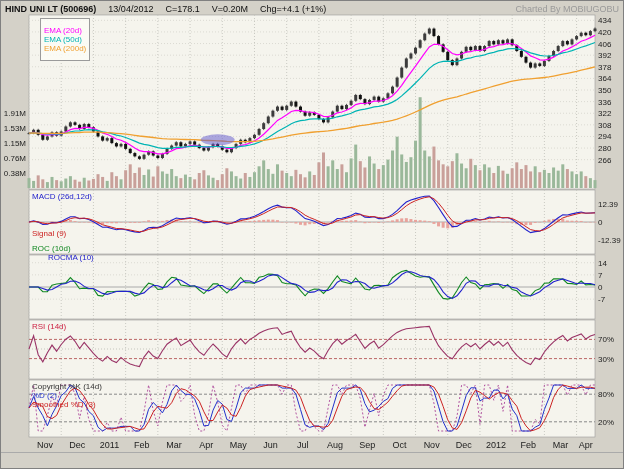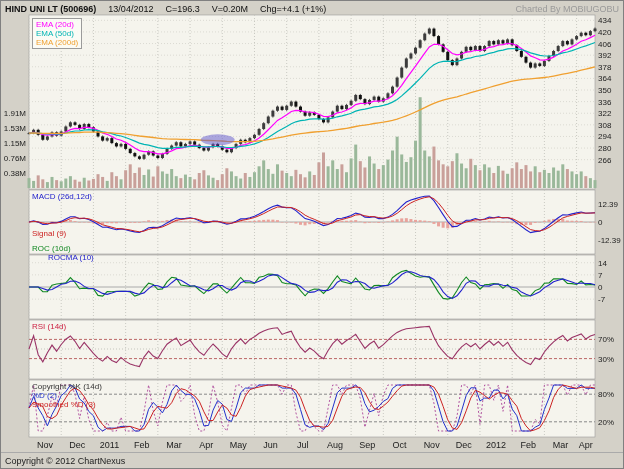--- a/index.html
+++ b/index.html
@@ -6,36 +6,36 @@
   html,body{background:#c8c5bd;}
   #page{position:relative;width:624px;height:469px;background:#d4d1c8;border:1px solid #808080;
         font-family:"Liberation Sans",sans-serif;overflow:hidden;}
   #chart-svg{position:absolute;left:0;top:0;}
   svg text{font-family:"Liberation Sans",sans-serif;}
   .header{position:absolute;top:0;left:0;right:0;height:16px;font-size:9px;color:#111;
           display:flex;gap:12px;align-items:center;padding:8px 4px;z-index:5;}
   .header .sym{font-weight:bold;}
   .header .charted{margin-left:auto;color:#9a9a9a;}
   .legend{position:absolute;font-size:8px;line-height:9px;z-index:4;white-space:nowrap;}
-  .legend.boxed{border:1px solid #9a9a9a;background:rgba(252,252,246,0.85);padding:1px 3px;}
+  .legend.boxed{border:1px solid #9a9a9a;background:rgba(252,252,246,0.85);padding:7px 3px;margin-left:8px;}
   .footer{position:absolute;bottom:0;left:0;right:0;height:16px;font-size:9px;
           display:flex;align-items:center;background:#d4d1c8;z-index:5;border-top:1px solid #aaa;}
   .footer .copy{padding-left:4px;color:#222;}
   .powered{position:absolute;right:0;top:0;bottom:0;background:#ffff00;display:flex;
            align-items:center;padding:0 9px;color:#000;}
 </style>
 </head>
 <body>
 
 <div id="page">
 
   <div class="header">
     <span class="sym">HIND UNI LT (500696)</span>
     <span>13/04/2012</span>
-    <span>C=196.3</span>
+    <span>C=178.1</span>
     <span>V=0.20M</span>
     <span>Chg=+4.1 (+1%)</span>
     <span class="charted">Charted By MOBIUGOBU</span>
   </div>
 
   <svg id="chart-svg" width="624" height="469">
       <g>
         <rect x="28" y="14" width="566" height="174" fill="#f5f4ed" stroke="#999" stroke-width="0.6"></rect>
         <line x1="28" y1="14" x2="28" y2="188" stroke="#c9c9c2" stroke-dasharray="1,2"></line>
         <line x1="60.21138211382114" y1="14" x2="60.21138211382114" y2="188" stroke="#c9c9c2" stroke-dasharray="1,2"></line>
@@ -750,16 +750,15 @@
         <div style="color: rgb(204, 34, 68);">RSI (14d)</div>
       </div>
       <div class="legend" style="left: 31px; top: 381px;">
         <div style="color: rgb(51, 51, 51);">Copyright %K (14d)</div>
         <div style="color: rgb(34, 51, 204);">%D (2)</div>
         <div style="color: rgb(204, 34, 34);">Smoothed %D (3)</div>
       </div>
     </div>
 
   <div class="footer">
-    <span class="copy">Copyright © 2012 ChartNexus</span>
   </div>
 
 </div>
 
 </body></html>

